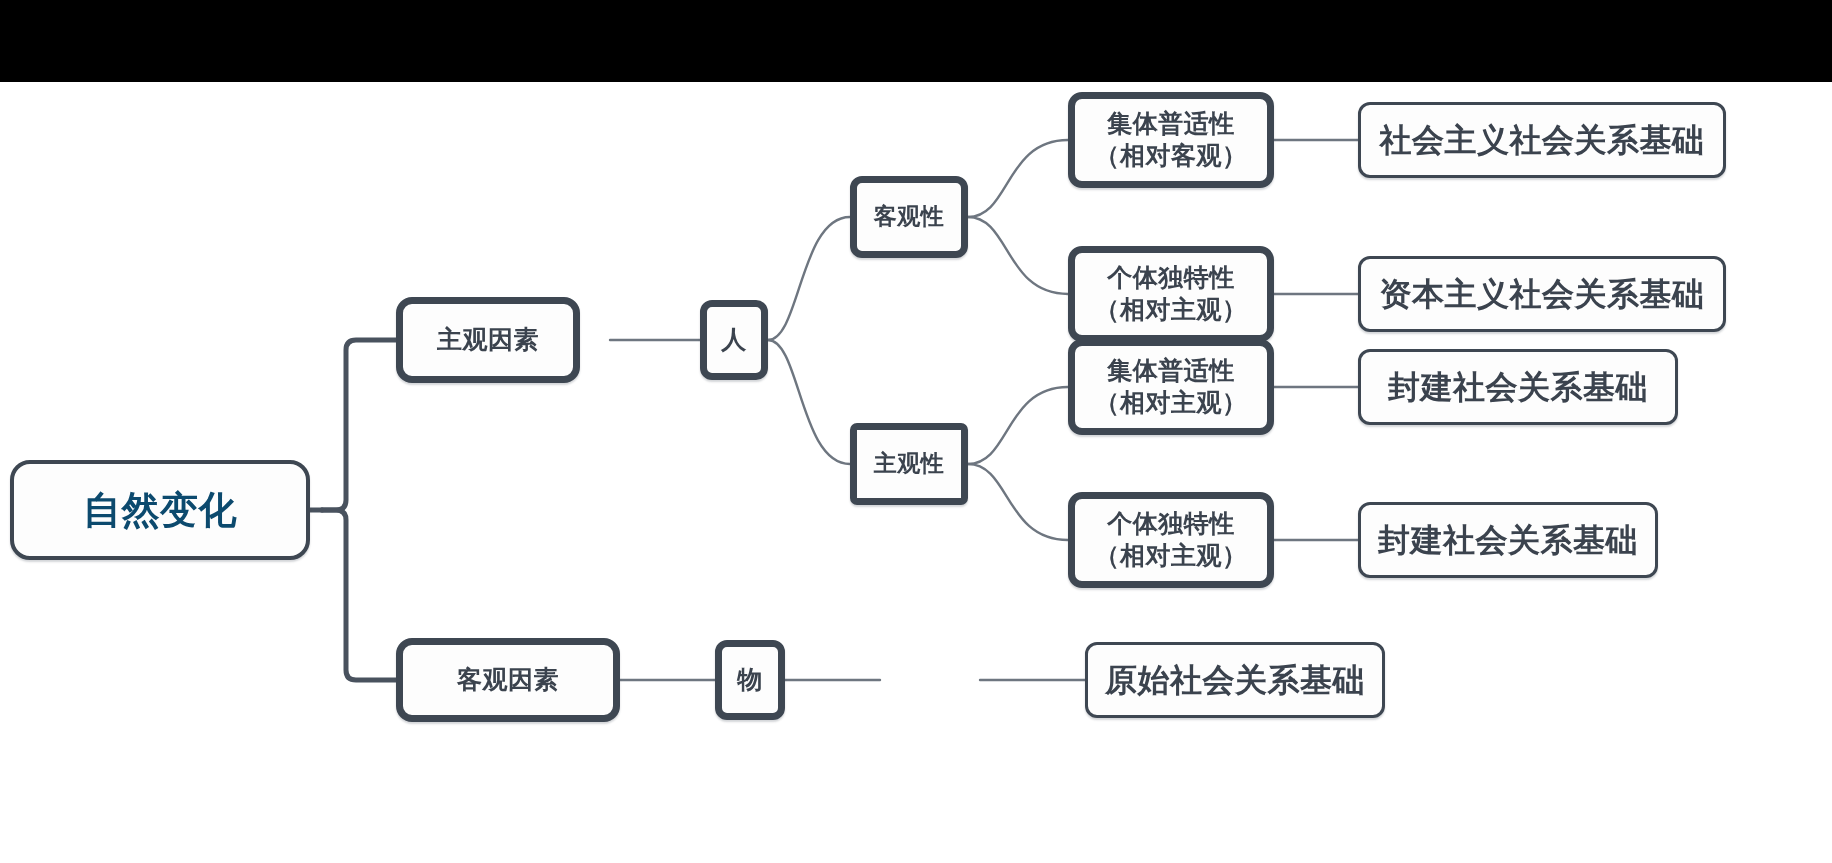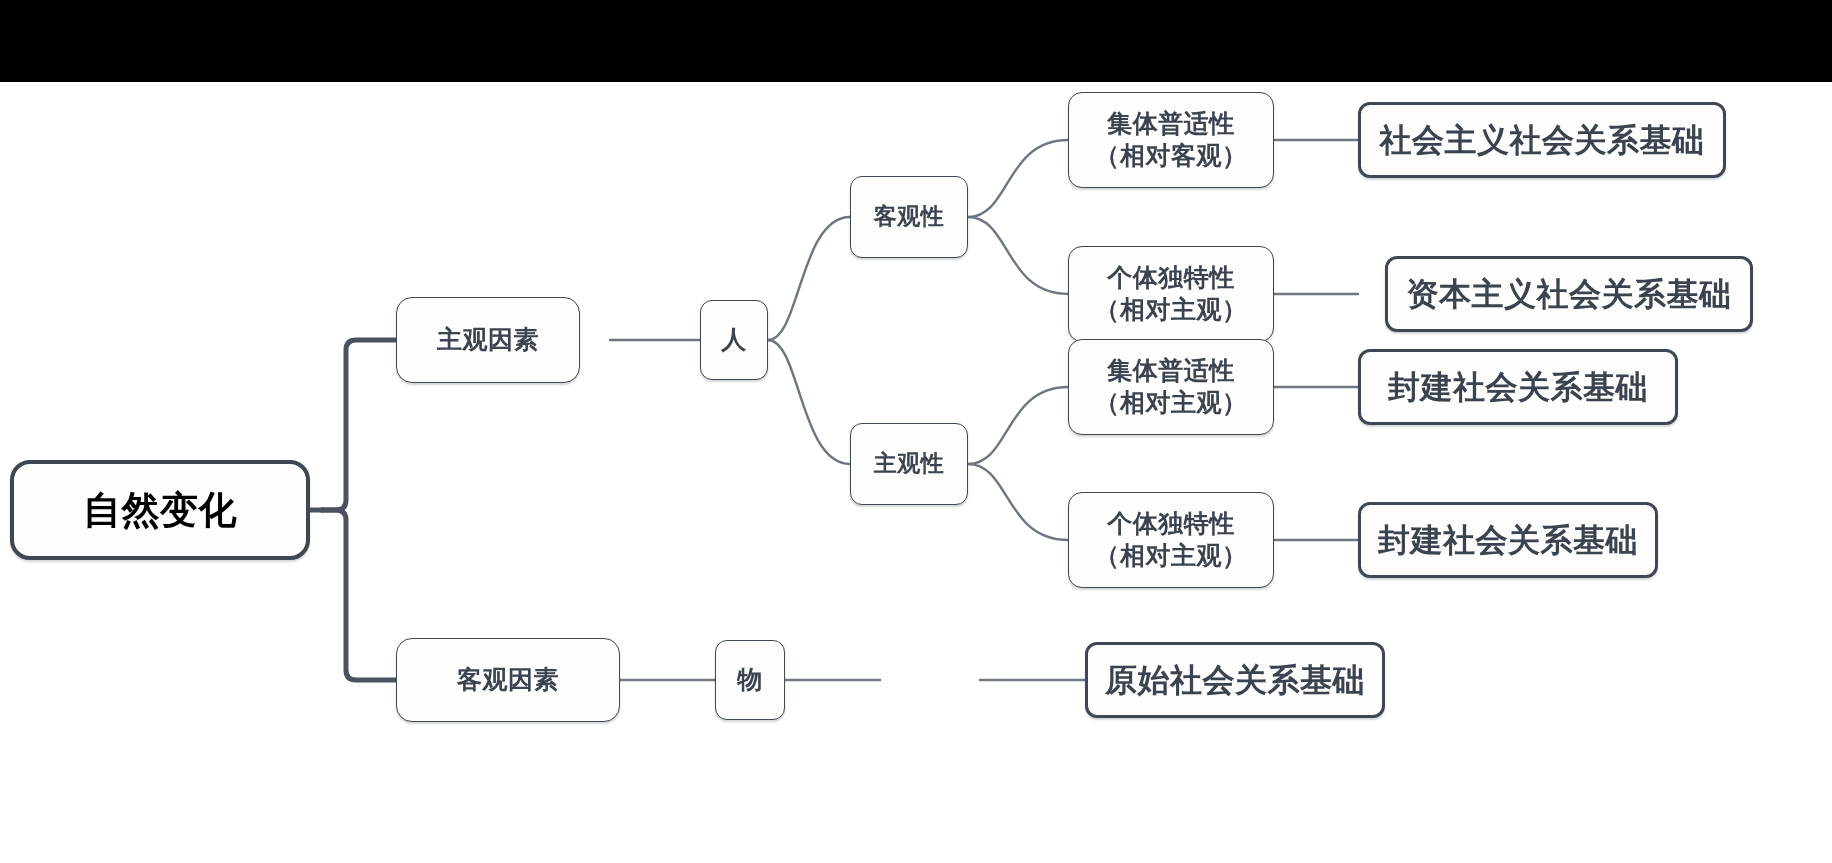--- a/index.html
+++ b/index.html
@@ -40,21 +40,21 @@
     height: 781px;
     pointer-events: none;
   }
   .node {
     position: absolute;
     box-sizing: border-box;
     display: flex;
     align-items: center;
     justify-content: center;
     background: #fdfdfd;
-    border: 1px solid #6d28d9;
+    border: 7px solid #6d28d9;
     border-radius: 14px;
     color: #3b434e;
     text-align: center;
     line-height: 1.28;
     white-space: pre-line;
     letter-spacing: 0.5px;
     box-shadow: 0 2px 2px rgba(60,68,80,0.22);
   }
   .node.root {
     border-width: 4px;
@@ -123,21 +123,21 @@
         <path d="M 1274 212 L 1358 212"></path>
         <path d="M 1274 305 L 1358 305"></path>
         <path d="M 1274 458 L 1358 458"></path>
 
         <path d="M 620 598 L 715 598"></path>
         <path d="M 785 598 L 880 598"></path>
         <path d="M 980 598 L 1085 598"></path>
       </g>
     </svg>
 
-    <div class="node root" style="left: 10px; top: 378px; width: 300px; height: 100px; border-color: rgb(62, 71, 82); background: rgb(253, 253, 253); color: #000000;">
+    <div class="node root" style="left: 10px; top: 378px; width: 300px; height: 100px; border-color: rgb(62, 71, 82); background: rgb(253, 253, 253); color: #0c4a6e;">
       <span>自然变化</span>
     </div>
 
     <div class="node lvl2" style="left: 396px; top: 215px; width: 184px; height: 86px; border-color: rgb(62, 71, 82); background: rgb(253, 253, 253); color: rgb(59, 67, 78);">
       <span>主观因素</span>
     </div>
 
     <div class="node lvl2" style="left: 396px; top: 556px; width: 224px; height: 84px; border-color: rgb(62, 71, 82); background: rgb(253, 253, 253); color: rgb(59, 67, 78);">
       <span>客观因素</span>
     </div>
@@ -148,21 +148,21 @@
 
     <div class="node tiny" style="left: 715px; top: 558px; width: 70px; height: 80px; border-color: rgb(62, 71, 82); background: rgb(253, 253, 253); color: rgb(59, 67, 78);">
       <span>物</span>
     </div>
 
 
     <div class="node lvl3" style="left: 850px; top: 94px; width: 118px; height: 82px; border-color: rgb(62, 71, 82); background: rgb(253, 253, 253); color: rgb(59, 67, 78);">
       <span>客观性</span>
     </div>
 
-    <div class="node lvl3" style="left: 850px; top: 341px; width: 118px; height: 82px; border-color: rgb(62, 71, 82); background: rgb(253, 253, 253); color: rgb(59, 67, 78);">
+    <div class="node lvl3" style="left: 850px; top: 341px; width: 118px; height: 82px; border-color: rgb(62, 71, 82); background: rgb(253, 253, 253); color: rgb(59, 67, 78); border-radius: 7px;">
       <span>主观性</span>
     </div>
 
     <div class="node lvl4" style="left: 1068px; top: 10px; width: 206px; height: 96px; border-color: rgb(62, 71, 82); background: rgb(253, 253, 253); color: rgb(59, 67, 78);">
       <span>集体普适性
 （相对客观）</span>
     </div>
 
     <div class="node lvl4" style="left: 1068px; top: 164px; width: 206px; height: 96px; border-color: rgb(62, 71, 82); background: rgb(253, 253, 253); color: rgb(59, 67, 78);">
       <span>个体独特性
@@ -176,21 +176,21 @@
 
     <div class="node lvl4" style="left: 1068px; top: 410px; width: 206px; height: 96px; border-color: rgb(62, 71, 82); background: rgb(253, 253, 253); color: rgb(59, 67, 78);">
       <span>个体独特性
 （相对主观）</span>
     </div>
 
     <div class="node leaf" style="left: 1358px; top: 20px; width: 368px; height: 76px; border-color: rgb(62, 71, 82); background: rgb(253, 253, 253); color: rgb(59, 67, 78);">
       <span>社会主义社会关系基础</span>
     </div>
 
-    <div class="node leaf" style="left: 1358px; top: 174px; width: 368px; height: 76px; border-color: rgb(62, 71, 82); background: rgb(253, 253, 253); color: rgb(59, 67, 78); margin-left: 27px;">
+    <div class="node leaf" style="left: 1358px; top: 174px; width: 368px; height: 76px; border-color: rgb(62, 71, 82); background: rgb(253, 253, 253); color: rgb(59, 67, 78);">
       <span>资本主义社会关系基础</span>
     </div>
 
     <div class="node leaf" style="left: 1358px; top: 267px; width: 320px; height: 76px; border-color: rgb(62, 71, 82); background: rgb(253, 253, 253); color: rgb(59, 67, 78);">
       <span>封建社会关系基础</span>
     </div>
 
     <div class="node leaf" style="left: 1358px; top: 420px; width: 300px; height: 76px; border-color: rgb(62, 71, 82); background: rgb(253, 253, 253); color: rgb(59, 67, 78);">
       <span>封建社会关系基础</span>
     </div>

